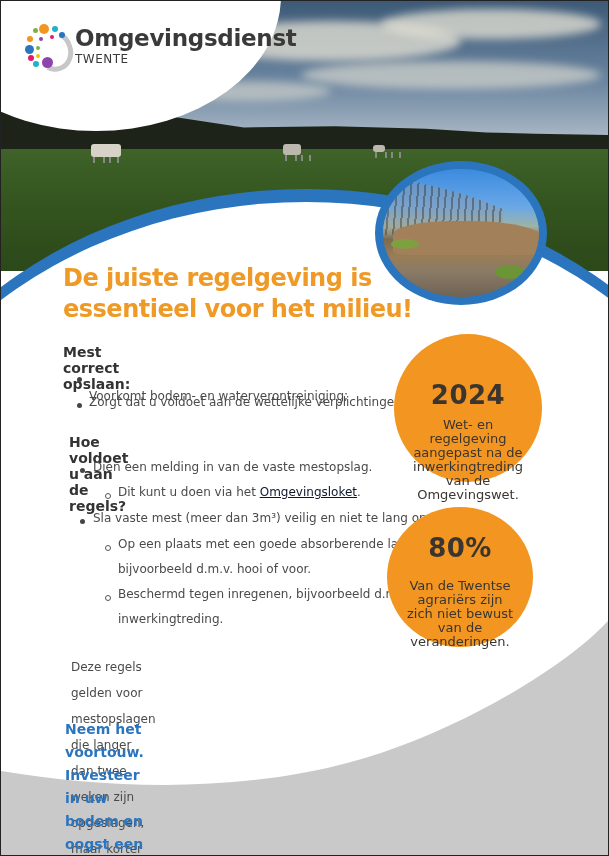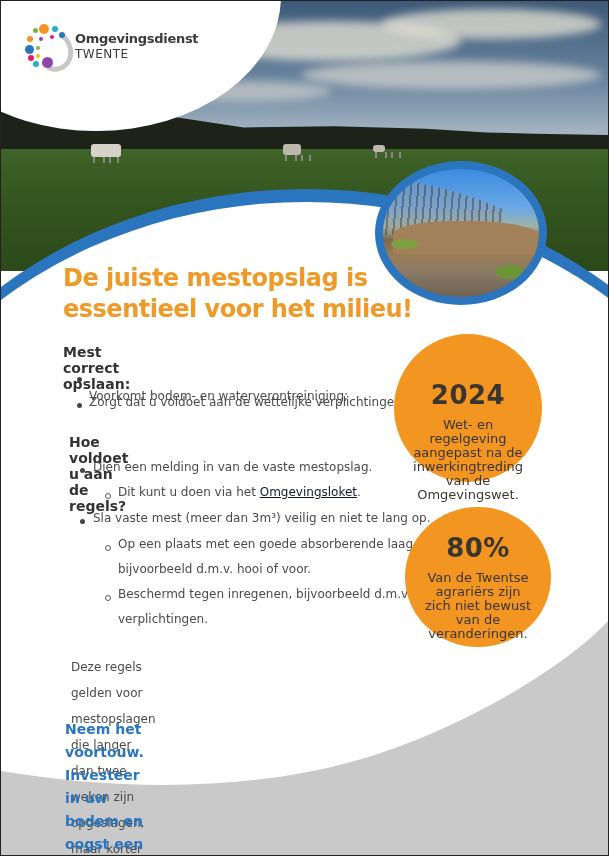--- a/index.html
+++ b/index.html
@@ -15,21 +15,21 @@
   .cow { position: absolute; background: #d6d2c8; border-radius: 3px; }
   .cow::after { content: ""; position: absolute; bottom: -6px; left: 2px; width: 2px; height: 6px; background: #888; box-shadow: 10px 0 0 #888, 16px 0 0 #888, 24px 0 0 #888; }
 
   
   .logo-blob { position: absolute; left: -90px; top: -140px; width: 370px; height: 270px; background: #fff; border-radius: 50%; }
   .logo { position: absolute; left: 24px; top: 23px; display: flex; align-items: center; gap: 6px; }
   .logo-mark { position: relative; width: 44px; height: 44px; }
   .logo-mark .arc { position: absolute; left: 10px; top: 6px; width: 28px; height: 32px; border-radius: 50%; border: 5px solid #c7c7c7; border-left-color: transparent; border-top-color: transparent; transform: rotate(-20deg); }
   .dot { position: absolute; border-radius: 50%; }
   .logo-text { display: flex; flex-direction: column; line-height: 1; }
-  .logo-name { font-family: "DejaVu Sans", sans-serif; font-size: 13px; font-weight: bold; color: #3a3a3a; letter-spacing: -0.3px; }
+  .logo-name { font-family: "DejaVu Sans", sans-serif; font-size: 23px; font-weight: bold; color: #3a3a3a; letter-spacing: -0.3px; }
   .logo-sub { font-family: "DejaVu Sans", sans-serif; font-size: 12px; color: #3a3a3a; margin-top: 3px; letter-spacing: 0.5px; }
 
   
   .swoosh { position: absolute; left: -150px; top: 188px; width: 910px; height: 760px; border-radius: 50%; background: #2a75be; }
   .white-body { position: absolute; left: -150px; top: 201px; width: 910px; height: 760px; border-radius: 50%; background: #ffffff; }
   .grey-shape { position: absolute; left: 0; top: 620px; width: 607px; height: 236px; }
 
   
   .inset { position: absolute; left: 374px; top: 160px; width: 172px; height: 144px; border-radius: 50%; background: #2a75be; }
   .inset-photo { position: absolute; left: 382px; top: 168px; width: 156px; height: 128px; border-radius: 50%; overflow: hidden;
@@ -107,21 +107,21 @@
 
   <div class="inset"></div>
   <div class="inset-photo">
     <div class="inset-trees"></div>
     <div class="inset-heap"></div>
     <div class="inset-grass"></div>
     <div class="inset-grass2"></div>
   </div>
 
   <h1 class="headline">
-    <span>De juiste mestopslag is</span><br>
+    <span>De juiste regelgeving is</span><br>
     <span>essentieel voor het milieu!</span>
   </h1>
 
   <div class="content">
     <h2 class="h2" style="left:62px;top:343px;">Mest correct opslaan:</h2>
 
     <span class="bullet" style="left:76px;top:376px;"></span>
     <span class="li" style="left:88px;top:368px;margin-top:20px;">Voorkomt bodem- en waterverontreiniging;</span>
     <span class="bullet" style="left:76px;top:402px;"></span>
     <span class="li" style="left:88px;top:394px;">Zorgt dat u voldoet aan de wettelijke verplichtingen.</span>
@@ -138,35 +138,35 @@
 
     <span class="bullet" style="left:79px;top:518px;"></span>
     <span class="li" style="left:92px;top:510px;">Sla vaste mest (meer dan 3m³) veilig en niet te lang op.</span>
 
     <span class="ring" style="left:104px;top:544px;"></span>
     <span class="li" style="left:117px;top:536px;">Op een plaats met een goede absorberende laag,</span>
     <span class="li" style="left:117px;top:561px;">bijvoorbeeld d.m.v. hooi of voor.</span>
 
     <span class="ring" style="left:104px;top:594px;"></span>
     <span class="li" style="left:117px;top:586px;">Beschermd tegen inregenen, bijvoorbeeld d.m.v.</span>
-    <span class="li" style="left:117px;top:611px;">verplichtingen.</span>
+    <span class="li" style="left:117px;top:611px;">inwerkingtreding.</span>
 
     <div class="note" style="left:70px;top:653px;">
       <span>Deze regels gelden voor mestopslagen die langer dan twee</span><br>
       <span>weken zijn opgeslagen, maar korter dan zes maanden.</span>
     </div>
 
     <div class="cta">
       <span>Neem het voortouw.</span><br>
       <span>Investeer in uw bodem en oogst een zekere toekomst!</span>
     </div>
   </div>
 
   <div class="stat" style="left:393px;top:333px;">
     <div class="stat-num">2024</div>
     <div class="stat-desc">Wet- en regelgeving aangepast na de inwerkingtreding van de Omgevingswet.</div>
   </div>
-  <div class="stat" style="left:404px;top:506px;height:140px;width:146px;">
+  <div class="stat" style="left:386px;top:506px;height:140px;width:146px;gap:8px;">
     <div class="stat-num" style="margin-top:26px;">80%</div>
     <div class="stat-desc" style="width:112px;">Van de Twentse agrariërs zijn zich niet bewust van de veranderingen.</div>
   </div>
 
 </div>
 
 </body></html>

